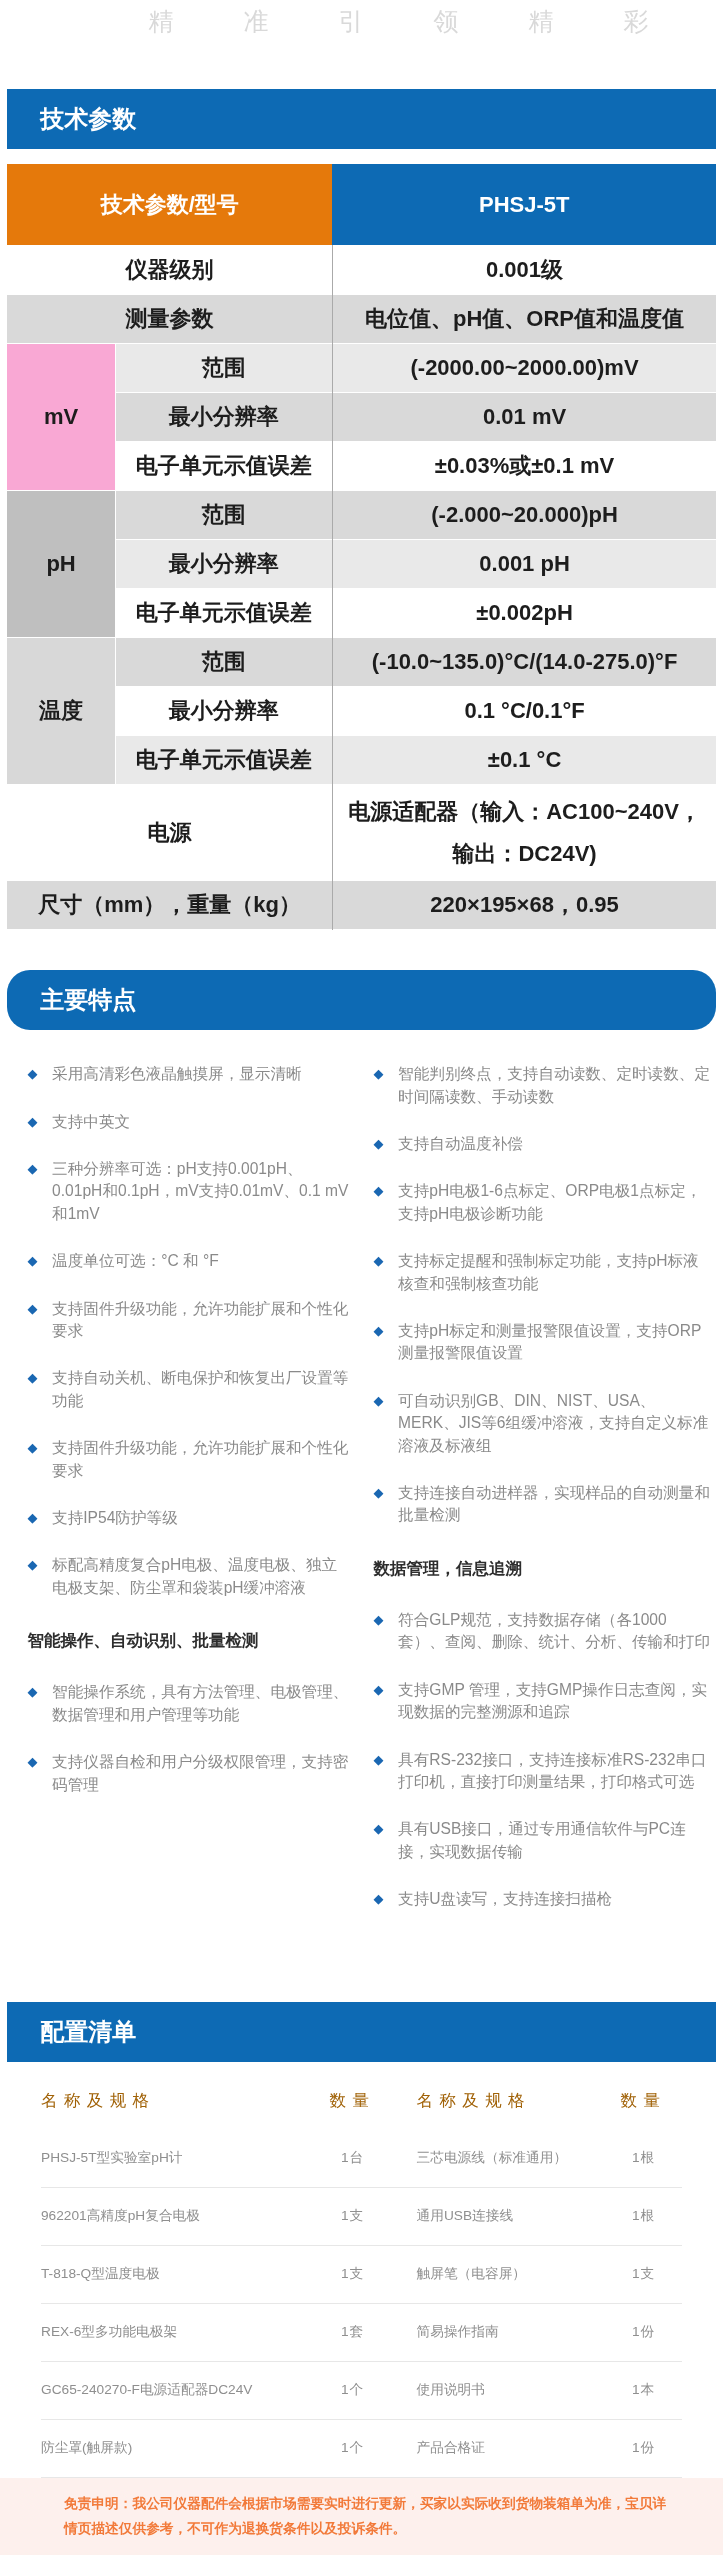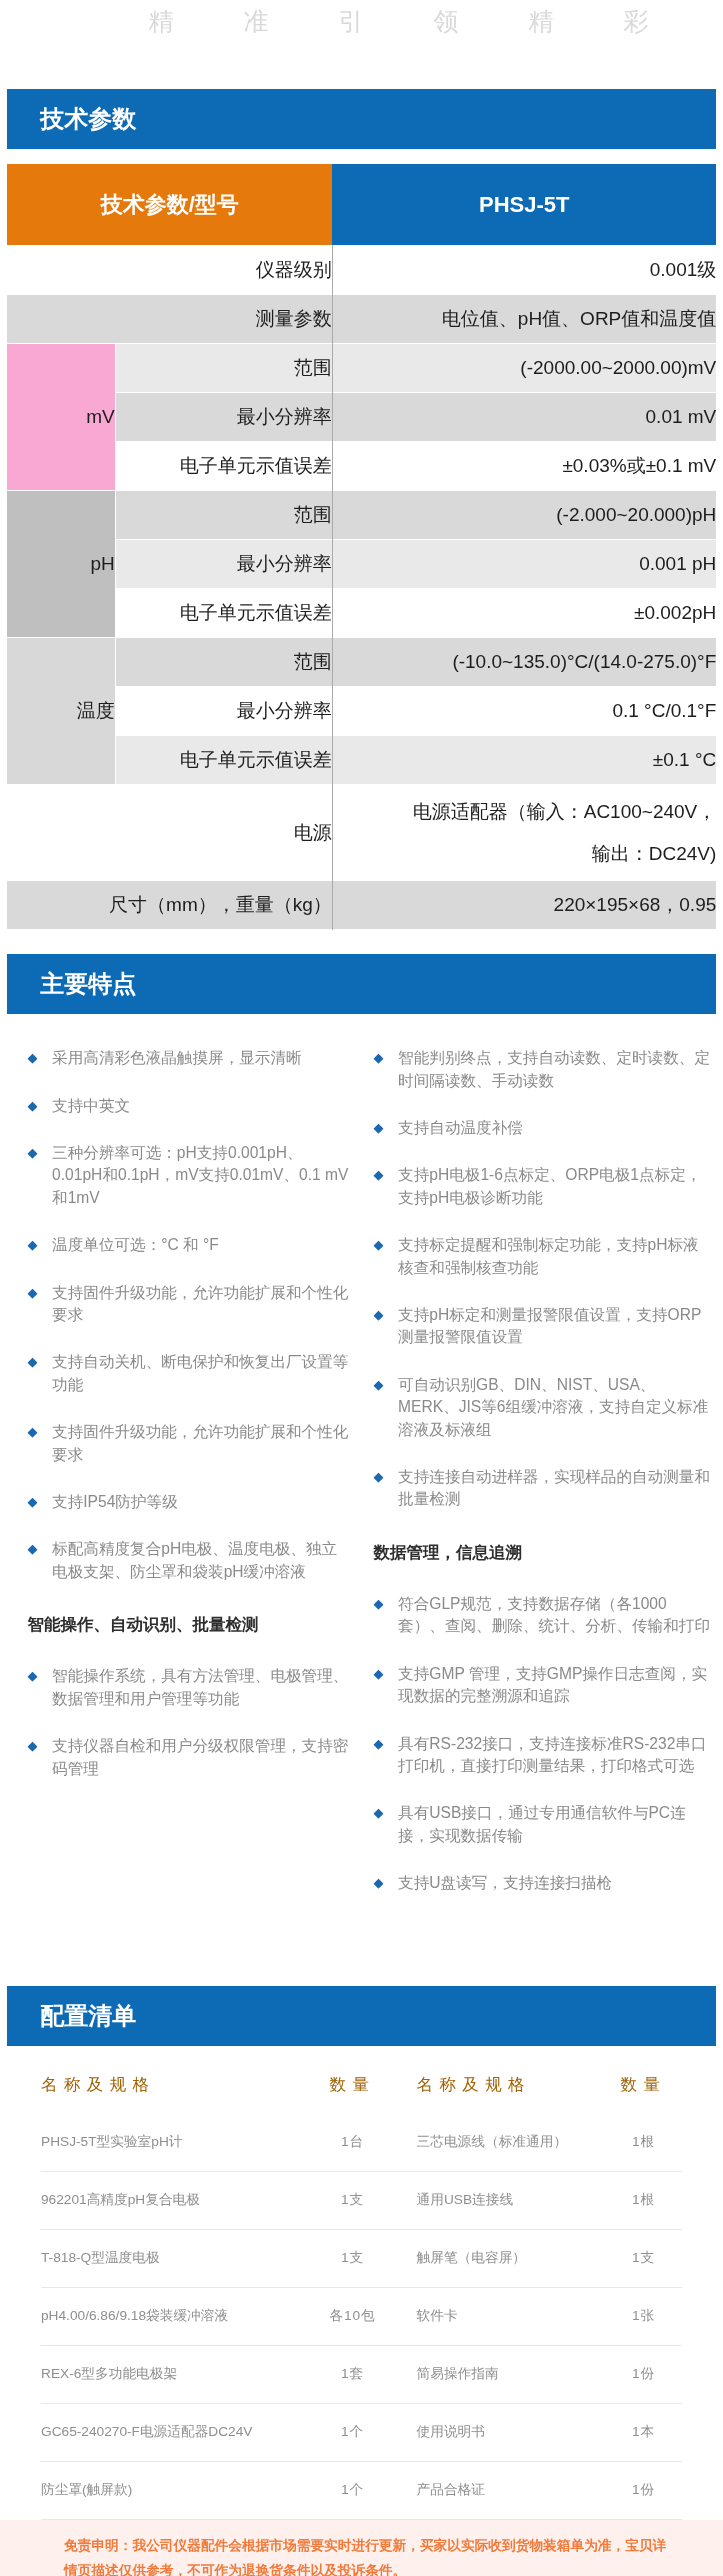--- a/index.html
+++ b/index.html
@@ -12,31 +12,31 @@
   .watermark{
     padding-top:4.6px;padding-left:104px;text-align:center;white-space:nowrap;
     color:#d9d9d9;font-size:25px;letter-spacing:70px;font-weight:300;height:28px;margin-left:40px;
   }
   
   .bar{
     height:60px;line-height:60px;margin:0 7.3px;background:#0d6ab4;
     color:#fff;font-size:24px;font-weight:bold;padding-left:33px;box-sizing:border-box;
   }
   #bar-spec{margin-top:56px;}
-  #bar-feat{margin-top:24px;}
+  #bar-feat{margin-top:40px;border-radius:23px;}
   
   table.spec{width:709px;margin:15.6px 7.3px 0;border-collapse:collapse;table-layout:fixed;}
   table.spec td,table.spec th{padding:0;}
   table.spec tr{border-bottom:1.8px solid #fff;}
   table.spec .head th{height:81px;color:#fff;font-size:22px;font-weight:bold;text-align:center;}
   .oh{background:#e5790b;}
   .bh{background:#0d6ab4;}
   table.spec td{
-    height:48px;text-align:right;vertical-align:middle;
-    color:#1d1d1d;font-size:19px;font-weight:normal;
+    height:48px;text-align:center;vertical-align:middle;
+    color:#1d1d1d;font-size:22px;font-weight:bold;
   }
   .w{background:#fff;}
   .g{background:#d9d9d9;}
   .l{background:#e9e9e9;}
   .grp{border-right:1.8px solid #fff;}
   .grp-mv{background:#f9a8d4;}
   .grp-ph{background:#bfbfbf;}
   .grp-wd{background:#d8d8d8;}
   .val{border-left:0.9px solid #aaa;}
   tr.tall td{height:95px;}
@@ -275,27 +275,20 @@
         <div class="qty">1根</div>
       </div>
       <div class="cfg-row">
         <div>T-818-Q型温度电极</div>
         <div class="qty">1支</div>
         <div></div>
         <div>触屏笔（电容屏）</div>
         <div class="qty">1支</div>
       </div>
       <div class="cfg-row">
-        <div>pH4.00/6.86/9.18袋装缓冲溶液</div>
-        <div class="qty">各10包</div>
-        <div></div>
-        <div>软件卡</div>
-        <div class="qty">1张</div>
-      </div>
-      <div class="cfg-row">
         <div>REX-6型多功能电极架</div>
         <div class="qty">1套</div>
         <div></div>
         <div>简易操作指南</div>
         <div class="qty">1份</div>
       </div>
       <div class="cfg-row">
         <div>GC65-240270-F电源适配器DC24V</div>
         <div class="qty">1个</div>
         <div></div>

